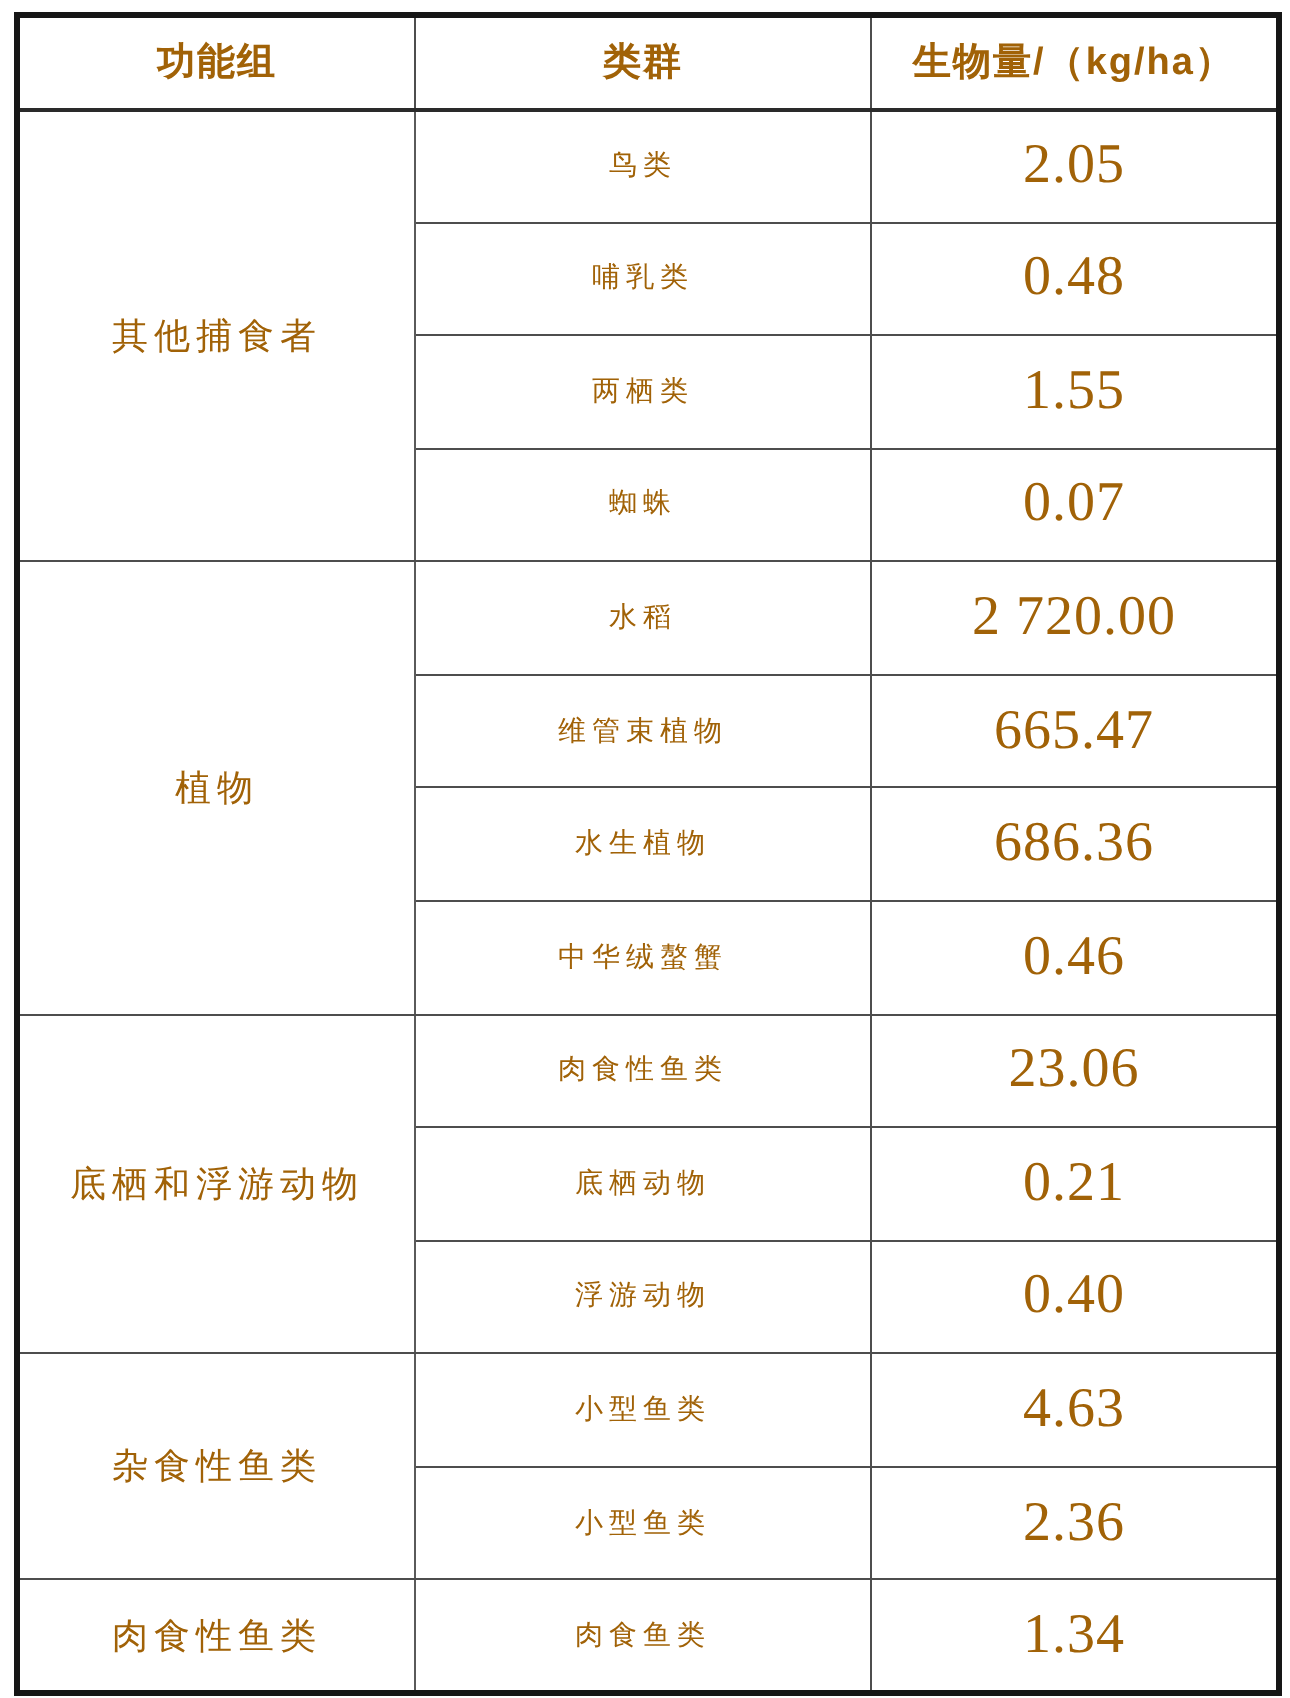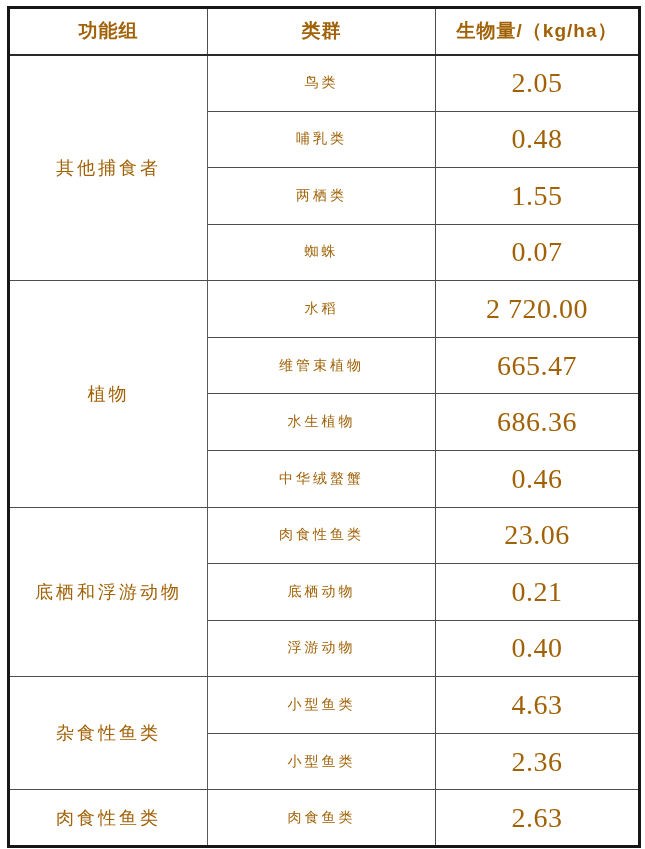--- a/index.html
+++ b/index.html
@@ -131,17 +131,17 @@
         <td class="value-cell">4.63</td>
       </tr>
       <tr>
         <td class="taxon-cell">小型鱼类</td>
         <td class="value-cell">2.36</td>
       </tr>
 
       <tr>
         <td class="group-cell">肉食性鱼类</td>
         <td class="taxon-cell">肉食鱼类</td>
-        <td class="value-cell">2.63</td>
+        <td class="value-cell">1.34</td>
       </tr>
     </tbody>
   </table>
 </div>
 
 </body></html>

